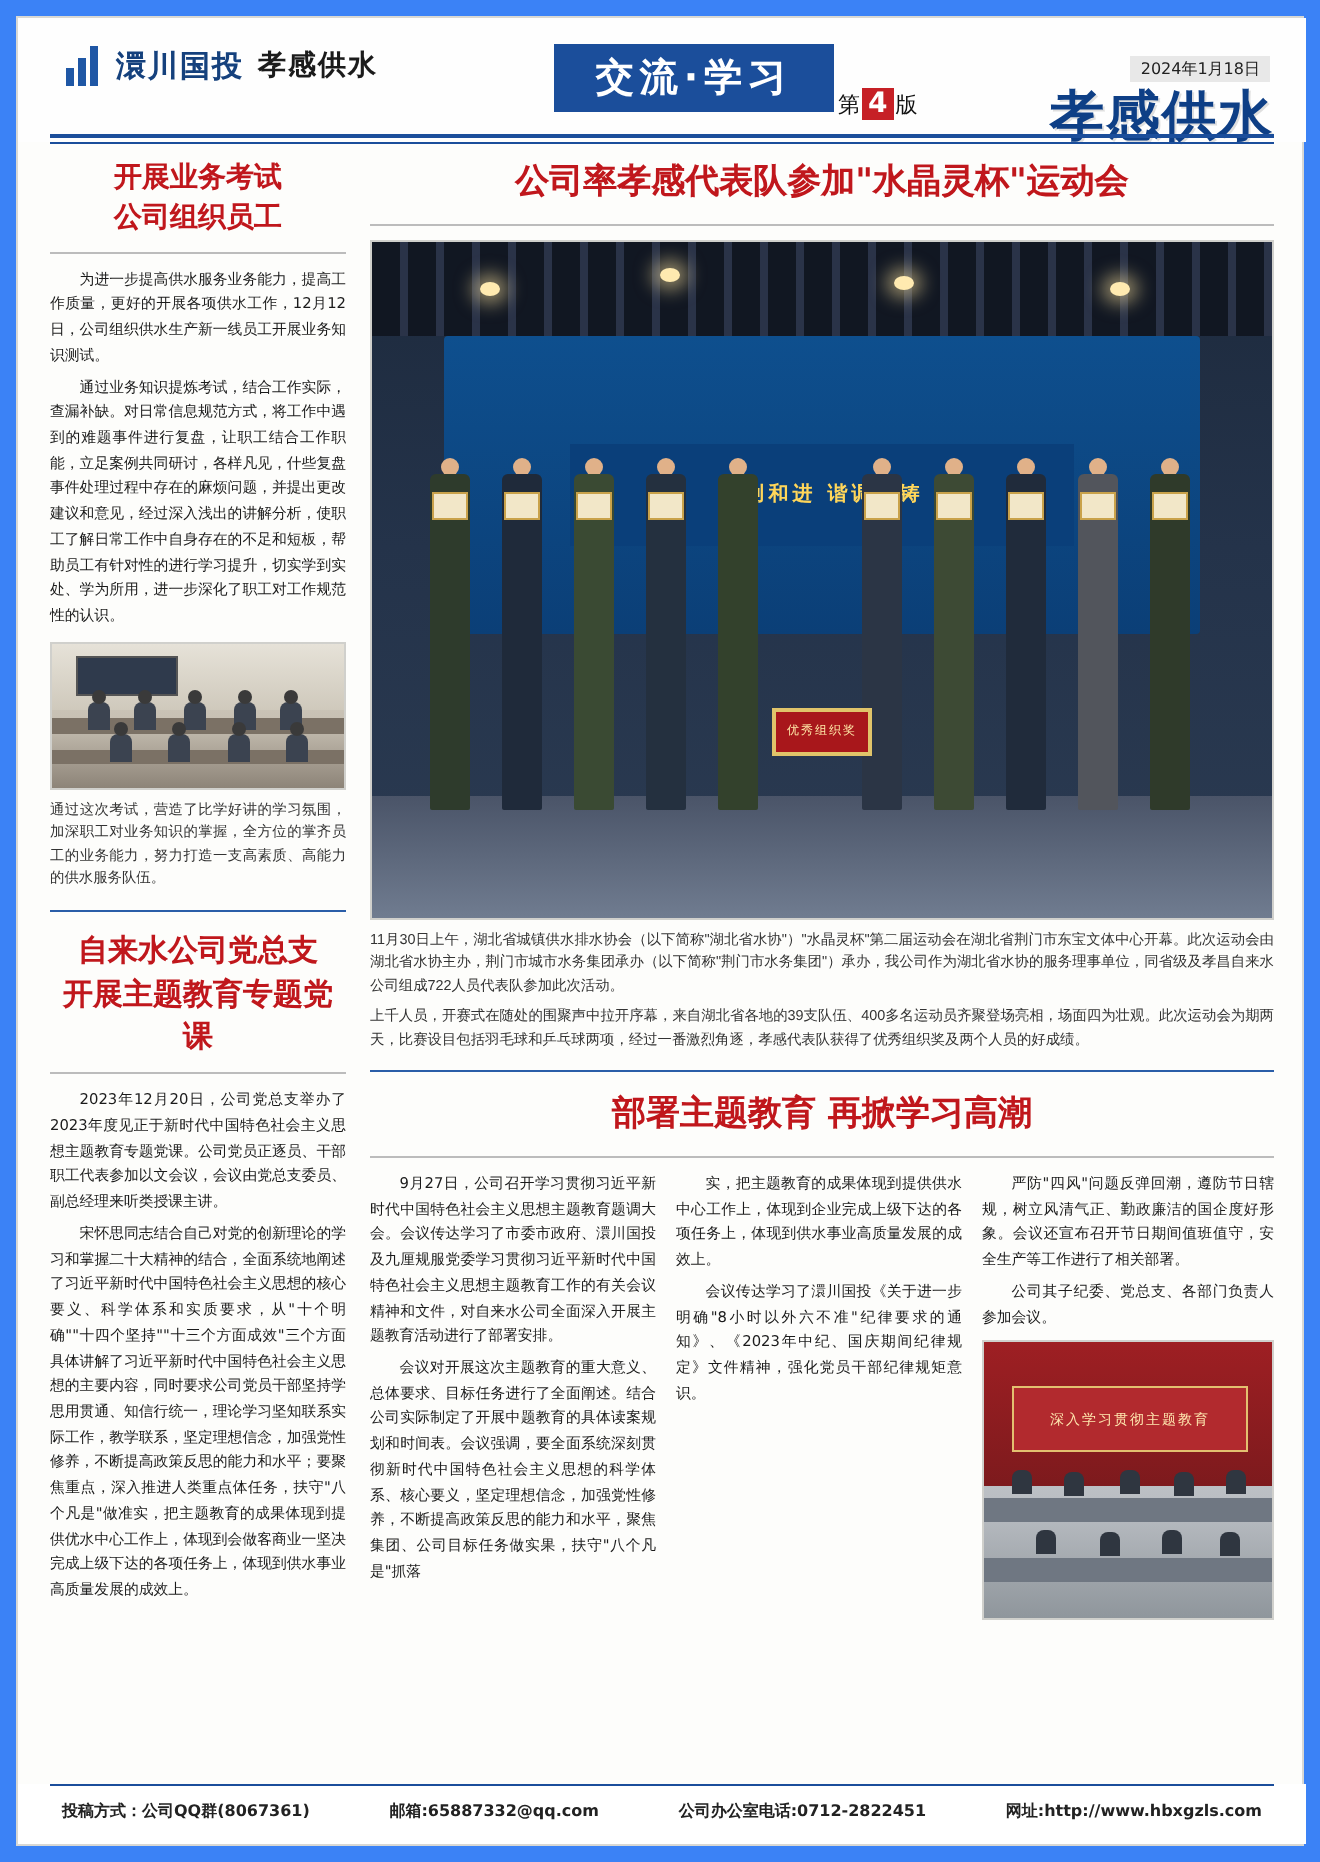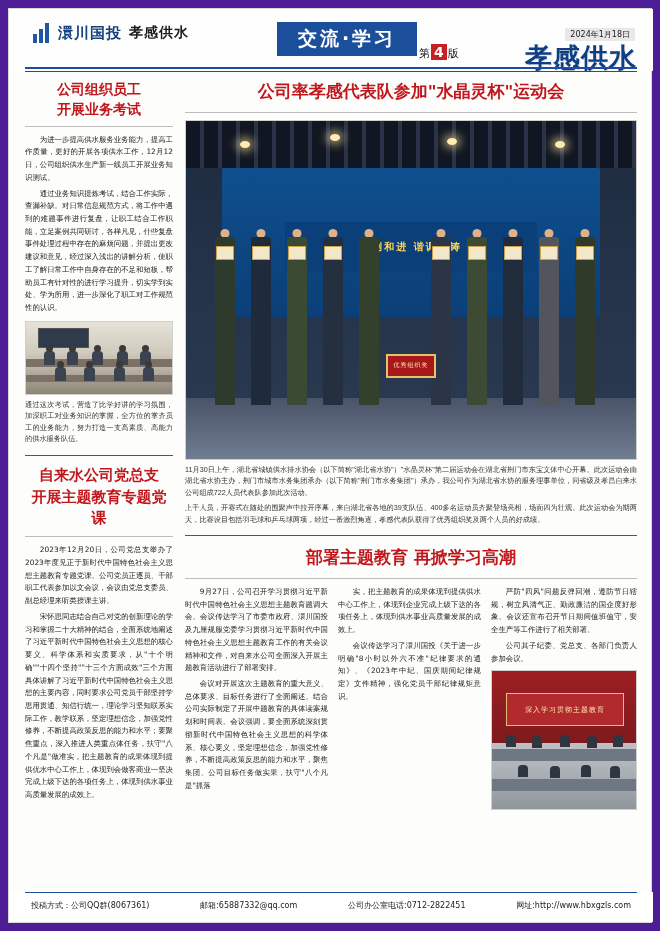--- a/index.html
+++ b/index.html
@@ -8,21 +8,21 @@
     background: #c9cbd0;
   }
   body {
     font-family: "Liberation Sans", sans-serif;
   }
   #page {
     position: relative;
     width: 660px;
     height: 931px;
     margin: 0 auto;
-    background: #4c1d95;
+    background: #3b82f6;
     overflow: hidden;
   }
   .paper {
     position: absolute;
     left: 8px;
     top: 8px;
     width: 644px;
     height: 915px;
     background: #fdfdfb;
     border: 1px solid #d8d8d4;
@@ -422,20 +422,21 @@
   }
   .footer-inner {
     position: absolute;
     left: 22px; right: 22px;
     top: 8px;
     display: flex;
     justify-content: space-between;
     font-size: 8px;
     color: #222;
     font-family: "DejaVu Sans", sans-serif;
+    font-weight: bold;
   }
 </style>
 </head>
 <body>
 
 <div id="page">
   <div class="paper">
 
     <div class="masthead">
       <div class="mh-left">
@@ -462,22 +463,22 @@
 
       <div class="mh-rule"></div>
       <div class="mh-rule2"></div>
     </div>
 
     <div class="content">
 
       <div class="col-left">
 
         <div class="headline-red hl-small">
+          <div>开展业务考试</div>
           <div>公司组织员工</div>
-          <div>开展业务考试</div>
         </div>
         <div class="rule-thin"></div>
 
         <div class="body-text">
           <p>为进一步提高供水服务业务能力，提高工作质量，更好的开展各项供水工作，12月12日，公司组织供水生产新一线员工开展业务知识测试。</p>
           <p>通过业务知识提炼考试，结合工作实际，查漏补缺。对日常信息规范方式，将工作中遇到的难题事件进行复盘，让职工结合工作职能，立足案例共同研讨，各样凡见，什些复盘事件处理过程中存在的麻烦问题，并提出更改建议和意见，经过深入浅出的讲解分析，使职工了解日常工作中自身存在的不足和短板，帮助员工有针对性的进行学习提升，切实学到实处、学为所用，进一步深化了职工对工作规范性的认识。</p>
         </div>
 
         <div class="photo" style="height:74px; margin-top:6px;">
           <div class="room">

